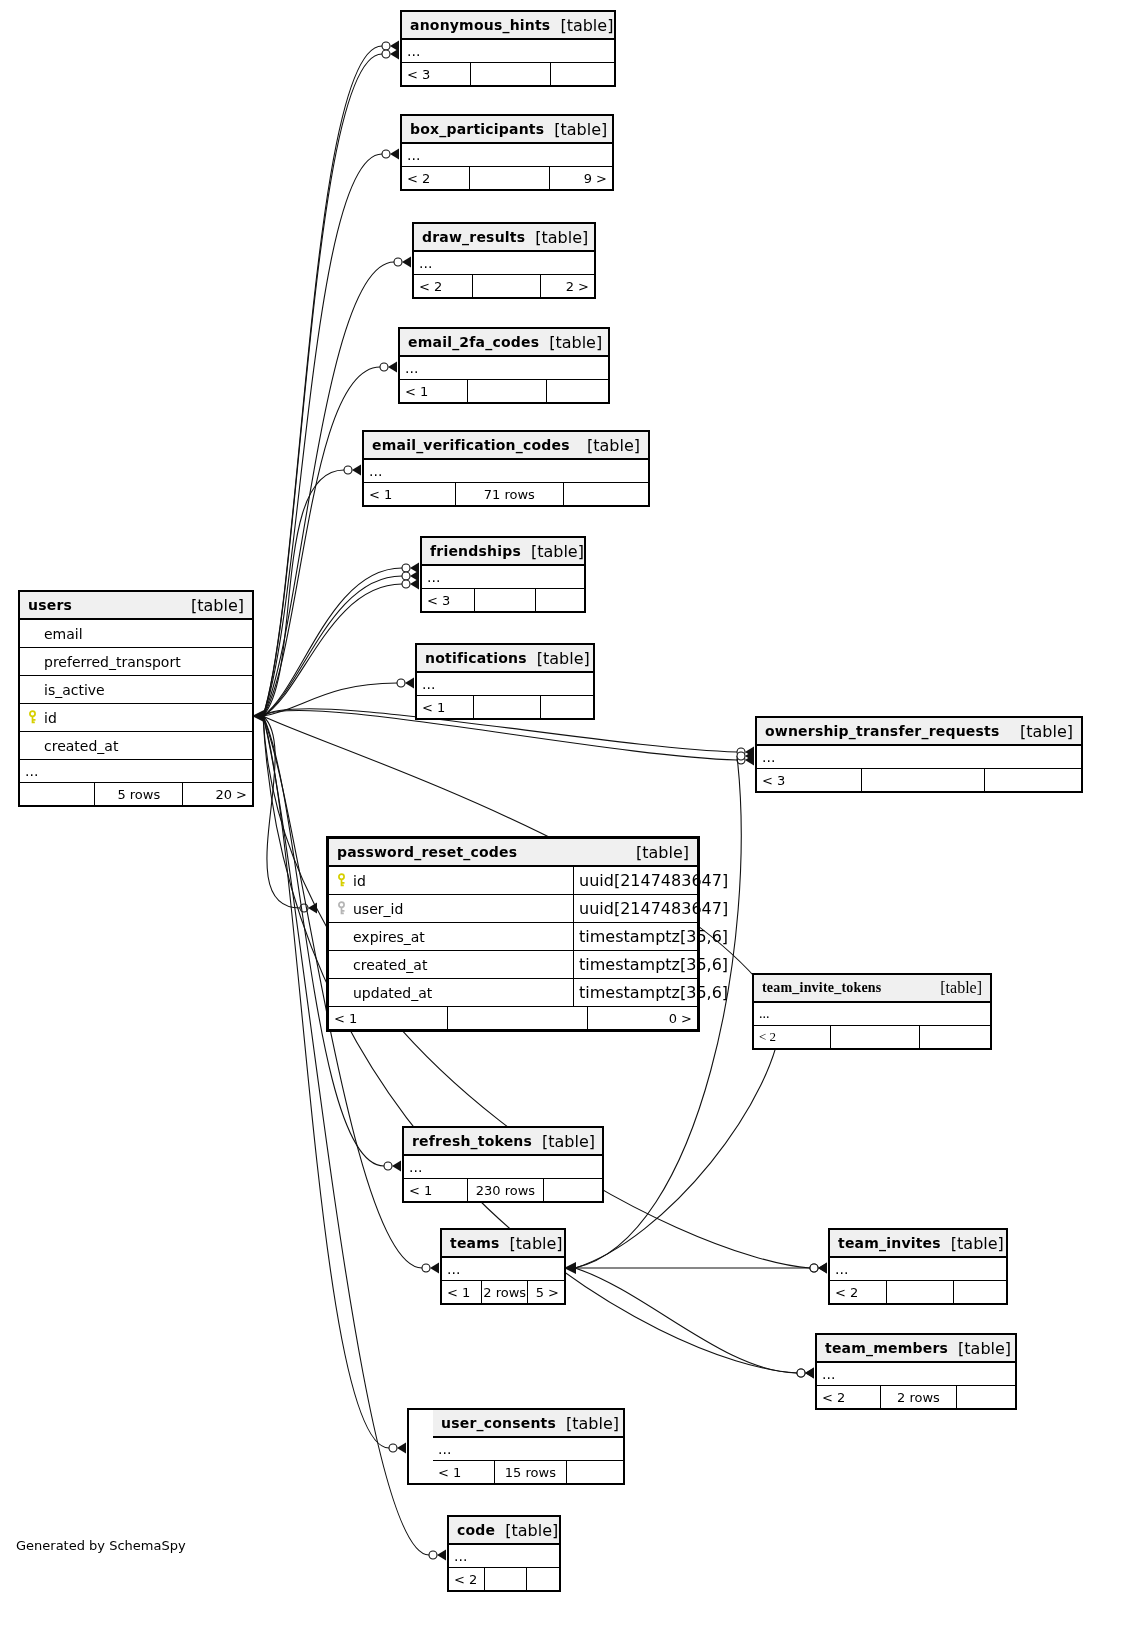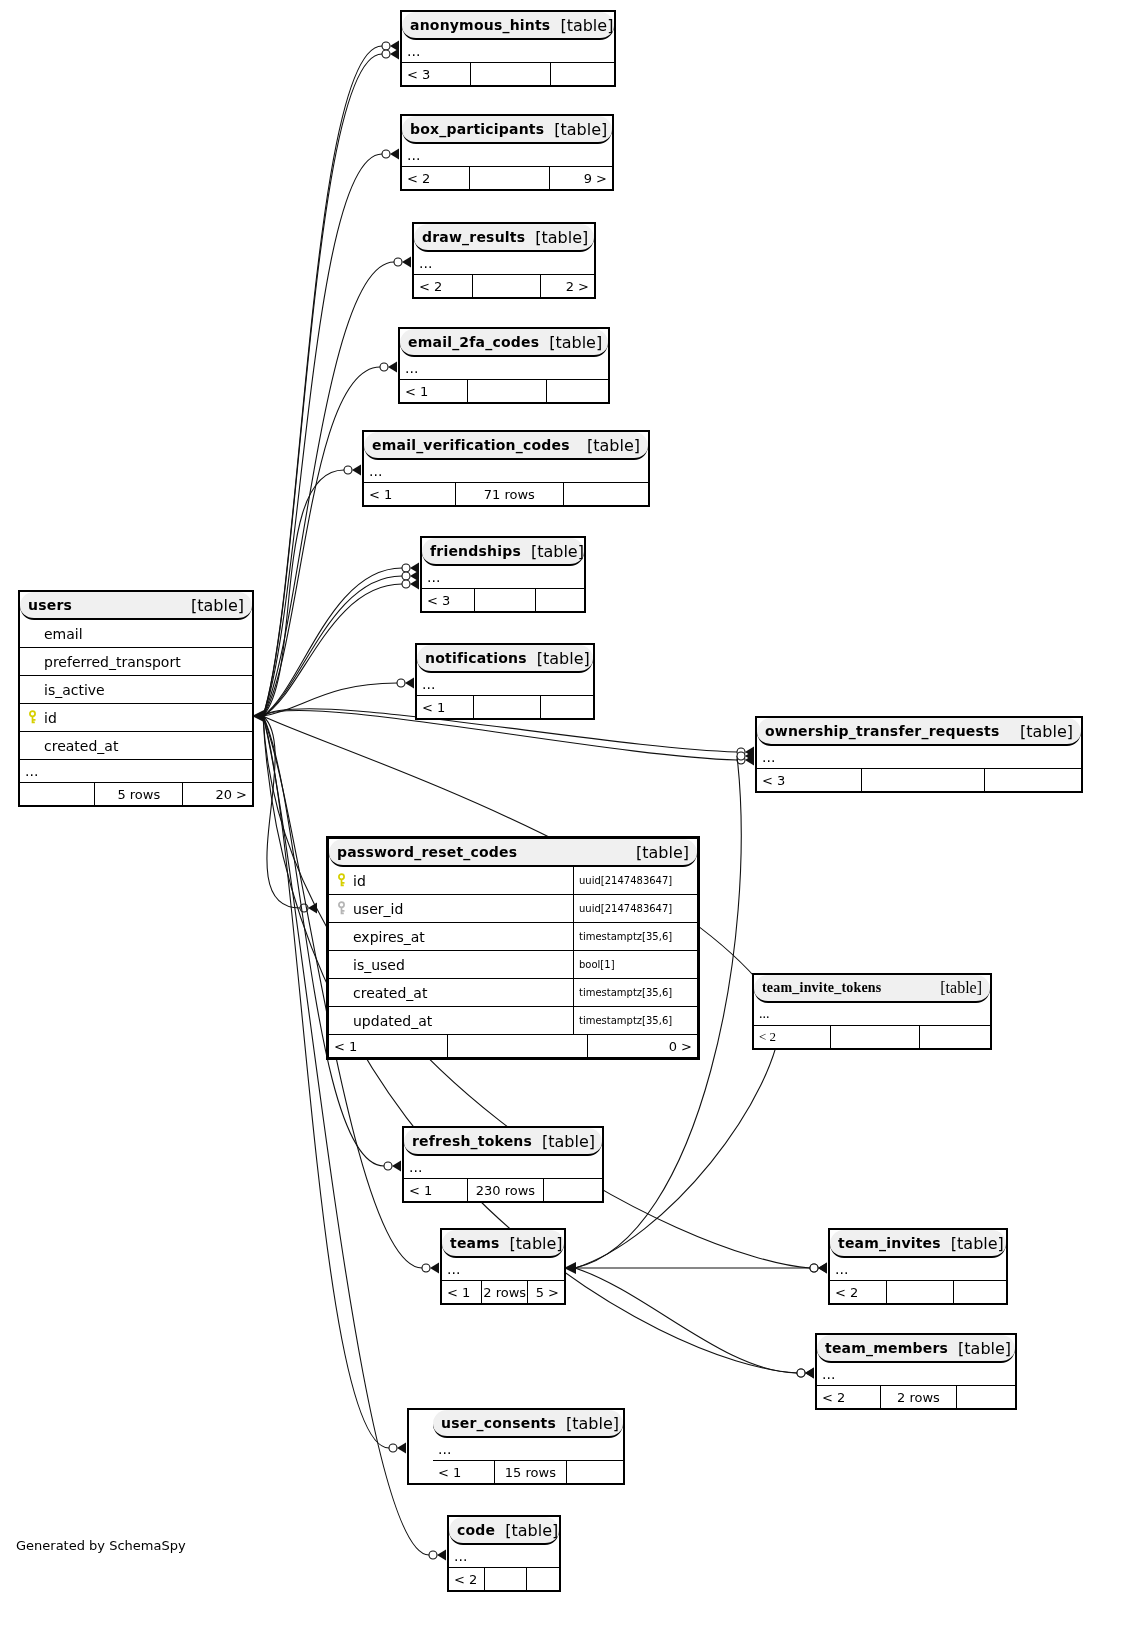--- a/index.html
+++ b/index.html
@@ -2,28 +2,28 @@
 <html><head>
 <meta charset="utf-8">
 <style>
   html,body{margin:0;padding:0;background:#fff;}
   #canvas{position:relative;width:1148px;height:1648px;background:#fff;overflow:hidden;
           font-family:"DejaVu Sans",sans-serif;color:#000;}
   #wires{position:absolute;left:0;top:0;z-index:1;}
   .tbl{position:absolute;background:#fff;border:2px solid #000;z-index:2;font-size:14px;}
   .tbl.focal{border-width:3px;}
   .hdr{display:flex;justify-content:space-between;align-items:center;background:#f0f0f0;
-       border-bottom:2px solid #000;padding:0 8px;height:26px;border-radius:14px;}
+       border-bottom:2px solid #000;padding:0 8px;height:26px;}
   .tname{font-weight:bold;letter-spacing:0.2px;}
   .ttag{font-size:16px;margin-left:10px;white-space:nowrap;}
   .row{display:flex;align-items:stretch;height:27px;border-bottom:1px solid #000;}
   .kcol{width:24px;display:flex;align-items:center;justify-content:center;flex:none;}
   .cname{flex:1;display:flex;align-items:center;white-space:nowrap;}
   .ctype{width:118px;flex:none;border-left:1px solid #000;display:flex;align-items:center;
-         padding-left:5px;font-size:10px;white-space:nowrap;}
+         padding-left:5px;font-size:16px;white-space:nowrap;}
   .ell{height:22px;display:flex;align-items:center;padding-left:5px;
        border-bottom:1px solid #000;font-size:14px;}
   .ftr{display:flex;height:22px;font-size:13px;}
   .fc{display:flex;align-items:center;padding:0 5px;box-sizing:border-box;white-space:nowrap;}
   .fl{width:32%;}
   .fm{width:38%;border-left:1px solid #000;justify-content:center;}
   .fr{width:30%;border-left:1px solid #000;justify-content:flex-end;}
   #note{position:absolute;left:16px;top:1538px;font-size:13px;z-index:2;}
 </style>
 </head>
@@ -265,25 +265,20 @@
         <span class="cname">user_id</span>
         <span class="ctype">uuid[2147483647]</span>
       </div>
       <div class="row">
         <span class="kcol"></span>
         <span class="cname">expires_at</span>
         <span class="ctype">timestamptz[35,6]</span>
       </div>
       <div class="row">
         <span class="kcol"></span>
-        <span class="cname">is_used</span>
-        <span class="ctype">bool[1]</span>
-      </div>
-      <div class="row">
-        <span class="kcol"></span>
         <span class="cname">created_at</span>
         <span class="ctype">timestamptz[35,6]</span>
       </div>
       <div class="row">
         <span class="kcol"></span>
         <span class="cname">updated_at</span>
         <span class="ctype">timestamptz[35,6]</span>
       </div>
       <div class="ftr">
         <span class="fc fl">&lt; 1</span>

